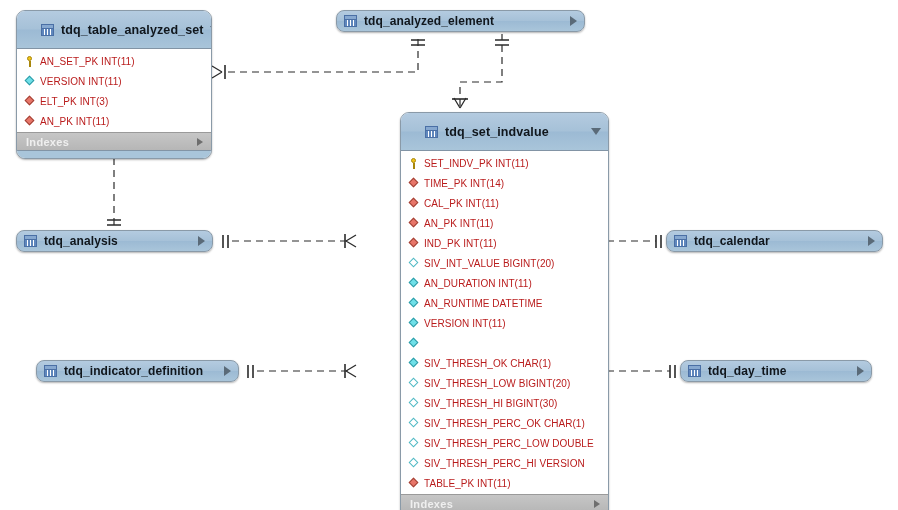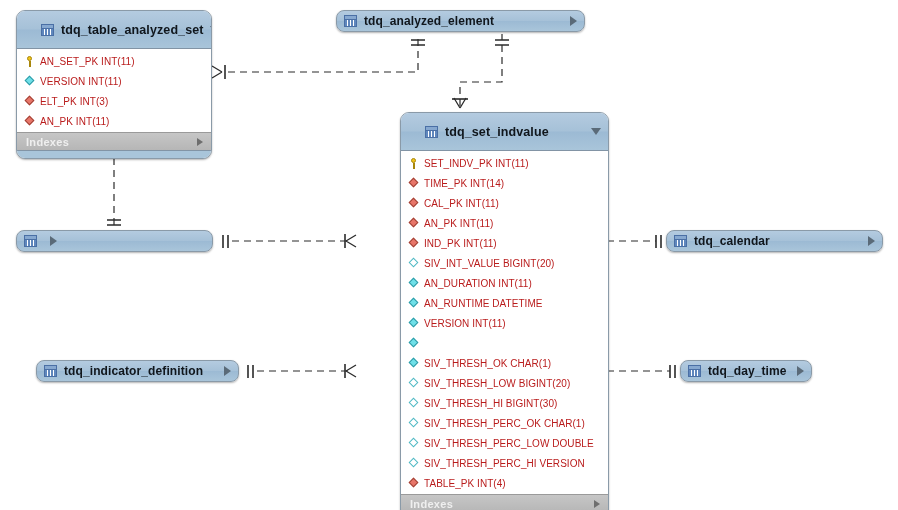--- a/index.html
+++ b/index.html
@@ -386,52 +386,53 @@
       <div class="field-row">
         <span class="f-icon diamond null"></span>
         <span class="f-label">SIV_THRESH_PERC_LOW DOUBLE</span>
       </div>
       <div class="field-row">
         <span class="f-icon diamond null"></span>
         <span class="f-label">SIV_THRESH_PERC_HI VERSION</span>
       </div>
       <div class="field-row">
         <span class="f-icon diamond fk"></span>
-        <span class="f-label">TABLE_PK INT(4)</span>
+        <span class="f-label">TABLE_PK INT(11)</span>
       </div>
     </div>
     <div class="tbl-indexes">
       <span class="idx-label">Indexes</span>
       <span class="idx-caret"></span>
     </div>
     <div class="tbl-footstrip"></div>
   </div>
 
   <div class="table-pill" style="left:336px; top:10px; width:249px;">
     <span class="tbl-icon"></span>
     <span class="tbl-title">tdq_analyzed_element</span>
     <span class="caret right"></span>
   </div>
 
   <div class="table-pill" style="left:16px; top:230px; width:197px;">
     <span class="tbl-icon"></span>
+    <span class="tbl-title">tdq_analysis</span>
     <span class="caret right"></span>
   </div>
 
   <div class="table-pill" style="left:36px; top:360px; width:203px;">
     <span class="tbl-icon"></span>
     <span class="tbl-title">tdq_indicator_definition</span>
     <span class="caret right"></span>
   </div>
 
   <div class="table-pill" style="left:666px; top:230px; width:217px;">
     <span class="tbl-icon"></span>
     <span class="tbl-title">tdq_calendar</span>
     <span class="caret right"></span>
   </div>
 
-  <div class="table-pill" style="left:680px; top:360px; width:132px;">
+  <div class="table-pill" style="left:680px; top:360px; width:192px;">
     <span class="tbl-icon"></span>
     <span class="tbl-title">tdq_day_time</span>
     <span class="caret right"></span>
   </div>
 
 </div>
 
 </body></html>

